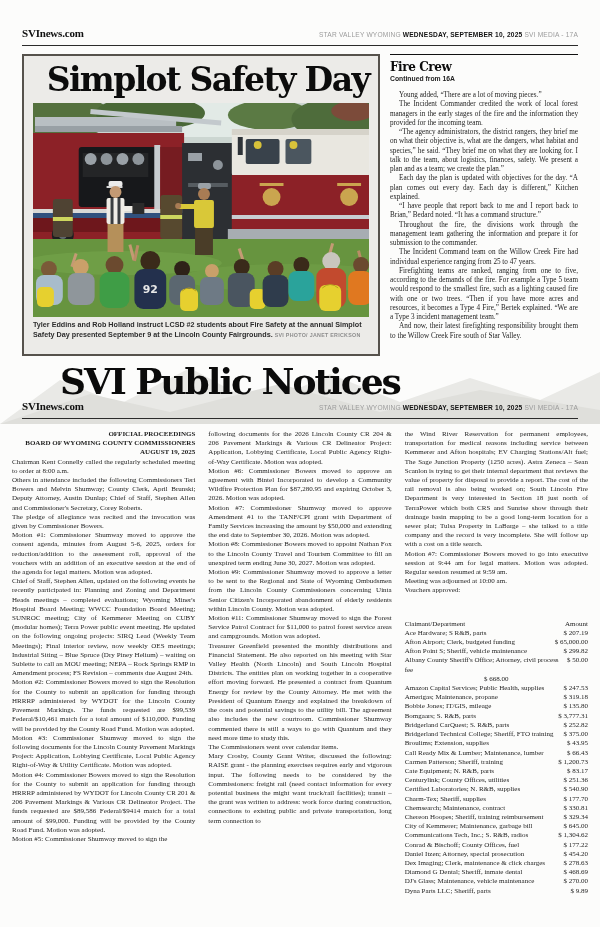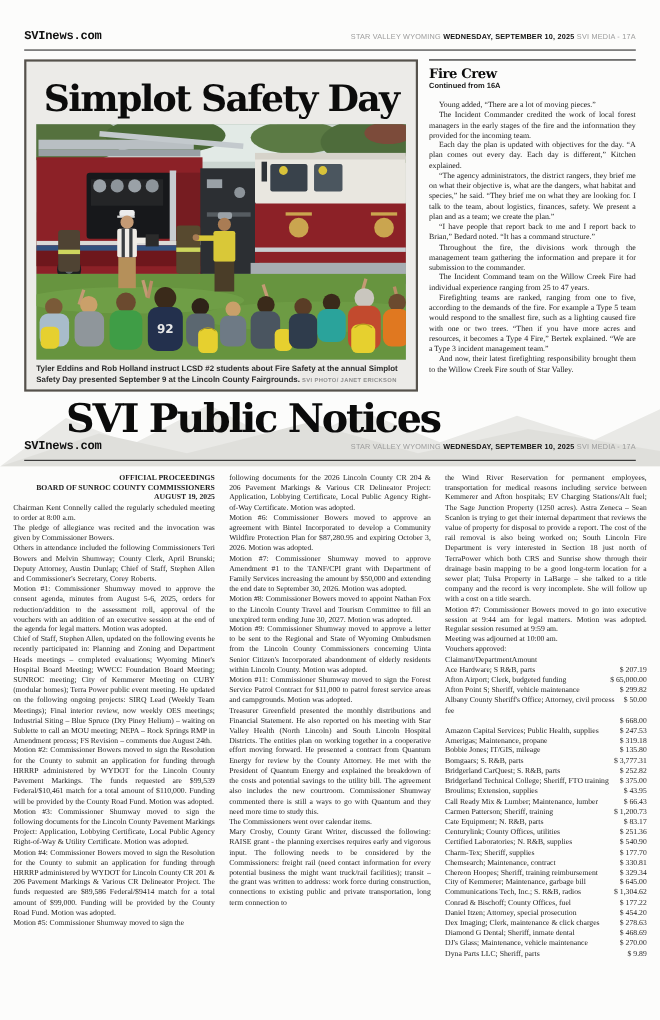--- a/index.html
+++ b/index.html
@@ -2,29 +2,29 @@
 <html><head>
 <meta charset="utf-8">
 <style>
   html,body{margin:0;padding:0;background:#6f6f6f;}
   .page{position:relative;width:600px;height:927px;margin:0 auto;background:#fcfcfb;
         overflow:hidden;font-family:"Liberation Serif",serif;color:#1c1c1c;}
 
   
   .topbar{position:absolute;left:22px;right:22px;top:27px;display:flex;
           justify-content:space-between;align-items:baseline;}
-  .site{font-family:Liberation Mono, monospace;font-weight:bold;font-size:11px;letter-spacing:-.2px;color:#111;}
+  .site{font-family:Liberation Serif, serif;font-weight:bold;font-size:11px;letter-spacing:-.2px;color:#111;}
   .dateline{font-family:"Liberation Sans",sans-serif;font-size:6.6px;color:#9b9b9b;letter-spacing:.2px;white-space:nowrap;}
   .dateline .dl-date{color:#111;font-weight:bold;}
   .toprule{position:absolute;left:22px;right:22px;top:45px;border-top:1px solid #2b2b2b;}
 
   
   .feature{position:absolute;left:22px;top:54px;width:358px;height:302px;box-sizing:border-box;
            background:#ecebe8;border:2px solid #56524c;padding:3px 9px 0 9px;}
-  .feature h1{margin:11px 0 4px;text-align:center;font-family:"DejaVu Serif",serif;
+  .feature h1{margin:1px 0 4px;text-align:right;font-family:"DejaVu Serif",serif;
               font-weight:bold;font-size:33px;letter-spacing:-1.6px;color:#0c0c0c;}
   .photo{display:block;width:100%;height:214px;background:#9db39a;}
   .caption{margin-top:3px;font-family:"Liberation Sans",sans-serif;font-weight:bold;
            font-size:7.2px;line-height:9.6px;color:#2d2d2d;text-align:left;}
   .credit{font-size:5.3px;color:#8d8d8d;letter-spacing:.3px;font-weight:bold;}
 
   
   .firecrew{position:absolute;left:390px;width:188px;top:54px;}
   .fc-rule{border-top:1.5px solid #111;margin-bottom:5px;}
   .firecrew h2{margin:0;font-family:"DejaVu Serif",serif;font-weight:bold;
@@ -41,22 +41,22 @@
           justify-content:space-between;align-items:baseline;}
   .pn-rule{position:absolute;left:22px;right:22px;bottom:5px;border-top:1px solid #2b2b2b;}
 
   
   .notices{position:absolute;left:12px;right:12px;top:430px;bottom:5px;display:flex;gap:13px;
            font-size:7px;line-height:9.2px;overflow:hidden;color:#232323;}
   .ncol{flex:1;min-width:0;text-align:justify;}
   .nh div{text-align:right;font-weight:bold;}
   .ncol p{margin:0;}
   .vlabel{margin:0;}
-  .vh{display:flex;font-weight:normal;text-align:left;}
-  .voucher{display:flex;justify-content:flex-end;gap:4px;text-align:left;}
+  .vh{display:flex;justify-content:space-between;font-weight:normal;text-align:left;margin-top:24px;}
+  .voucher{display:flex;justify-content:center;gap:4px;text-align:left;}
   .voucher .clm{flex:1;}
   .voucher .amt{white-space:nowrap;text-align:right;}
 </style>
 </head>
 <body>
 
 <div class="page">
 
   <div class="topbar">
     <span class="site">SVInews.com</span>
@@ -188,22 +188,22 @@
   </div>
 
   <div class="firecrew">
     <div class="fc-rule"></div>
     <h2>Fire Crew</h2>
     <div class="fc-cont">Continued from 16A</div>
     <div class="fc-body">
 
     <p>Young added, “There are a lot of moving pieces.”</p>
         <p>The Incident Commander credited the work of local forest managers in the early stages of the fire and the information they provided for the incoming team.</p>
+        <p>“The agency administrators, the district rangers, they brief me on what their objective is, what are the dangers, what habitat and species,” he said. “They brief me on what they are looking for. I talk to the team, about logistics, finances, safety. We present a plan and as a team; we create the plan.”</p>
         <p>Each day the plan is updated with objectives for the day. “A plan comes out every day. Each day is different,” Kitchen explained.</p>
-        <p>“The agency administrators, the district rangers, they brief me on what their objective is, what are the dangers, what habitat and species,” he said. “They brief me on what they are looking for. I talk to the team, about logistics, finances, safety. We present a plan and as a team; we create the plan.”</p>
         <p>“I have people that report back to me and I report back to Brian,” Bedard noted. “It has a command structure.”</p>
         <p>Throughout the fire, the divisions work through the management team gathering the information and prepare it for submission to the commander.</p>
         <p>The Incident Command team on the Willow Creek Fire had individual experience ranging from 25 to 47 years.</p>
         <p>Firefighting teams are ranked, ranging from one to five, according to the demands of the fire. For example a Type 5 team would respond to the smallest fire, such as a lighting caused fire with one or two trees. “Then if you have more acres and resources, it becomes a Type 4 Fire,” Bertek explained. “We are a Type 3 incident management team.”</p>
         <p>And now, their latest firefighting responsibility brought them to the Willow Creek Fire south of Star Valley.</p>
       </div>
   </div>
 
   <div class="pn-mast">
     <svg class="pn-bg" viewBox="0 0 600 70" preserveAspectRatio="none">
@@ -220,28 +220,28 @@
       </span>
     </div>
     <div class="pn-rule"></div>
   </div>
 
   <div class="notices">
     <div class="ncol">
       <div class="nh">
 
       <div>OFFICIAL PROCEEDINGS</div>
-          <div>BOARD OF SUNROC COUNTY COMMISSIONERS</div>
+          <div>BOARD OF WYOMING COUNTY COMMISSIONERS</div>
           <div>AUGUST 19, 2025</div>
         </div>
       <div>
 
       <p>Chairman Kent Connelly called the regularly scheduled meeting to order at 8:00 a.m.</p>
+          <p>Others in attendance included the following Commissioners Teri Bowers and Melvin Shumway; County Clerk, April Brunski; Deputy Attorney, Austin Dunlap; Chief of Staff, Stephen Allen and Commissioner's Secretary, Corey Roberts.</p>
           <p>The pledge of allegiance was recited and the invocation was given by Commissioner Bowers.</p>
-          <p>Others in attendance included the following Commissioners Teri Bowers and Melvin Shumway; County Clerk, April Brunski; Deputy Attorney, Austin Dunlap; Chief of Staff, Stephen Allen and Commissioner's Secretary, Corey Roberts.</p>
           <p>Motion #1:  Commissioner Shumway moved to approve the consent agenda, minutes from August 5-6, 2025, orders for reduction/addition to the assessment roll, approval of the vouchers with an addition of an executive session at the end of the agenda for legal matters.  Motion was adopted.</p>
           <p>Chief of Staff, Stephen Allen, updated on the following events he recently participated in:  Planning and Zoning and Department Heads meetings – completed evaluations; Wyoming Miner's Hospital Board Meeting; WWCC Foundation Board Meeting; SUNROC meeting; City of Kemmerer Meeting on CUBY (modular homes); Terra Power public event meeting.  He updated on the following ongoing projects:  SIRQ Lead (Weekly Team Meetings); Final interior review, now weekly OES meetings; Industrial Siting – Blue Spruce (Dry Piney Helium) – waiting on Sublette to call an MOU meeting; NEPA – Rock Springs RMP in Amendment process; FS Revision – comments due August 24th.</p>
           <p>Motion #2:  Commissioner Bowers moved to sign the Resolution for the County to submit an application for funding through HRRRP administered by WYDOT for the Lincoln County Pavement Markings.  The funds requested are $99,539 Federal/$10,461 match for a total amount of $110,000.  Funding will be provided by the County Road Fund.  Motion was adopted.</p>
           <p>Motion #3:  Commissioner Shumway moved to sign the following documents for the Lincoln County Pavement Markings Project:  Application, Lobbying Certificate, Local Public Agency Right-of-Way &amp; Utility Certificate.  Motion was adopted.</p>
           <p>Motion #4:  Commissioner Bowers moved to sign the Resolution for the County to submit an application for funding through HRRRP administered by WYDOT for Lincoln County CR 201 &amp; 206 Pavement Markings &amp; Various CR Delineator Project.  The funds requested are $89,586 Federal/$9414 match for a total amount of $99,000. Funding will be provided by the County Road Fund.  Motion was adopted.</p>
           <p>Motion #5:  Commissioner Shumway moved to sign the</p>
         </div>
     </div>
     <div class="ncol">
       <div>

